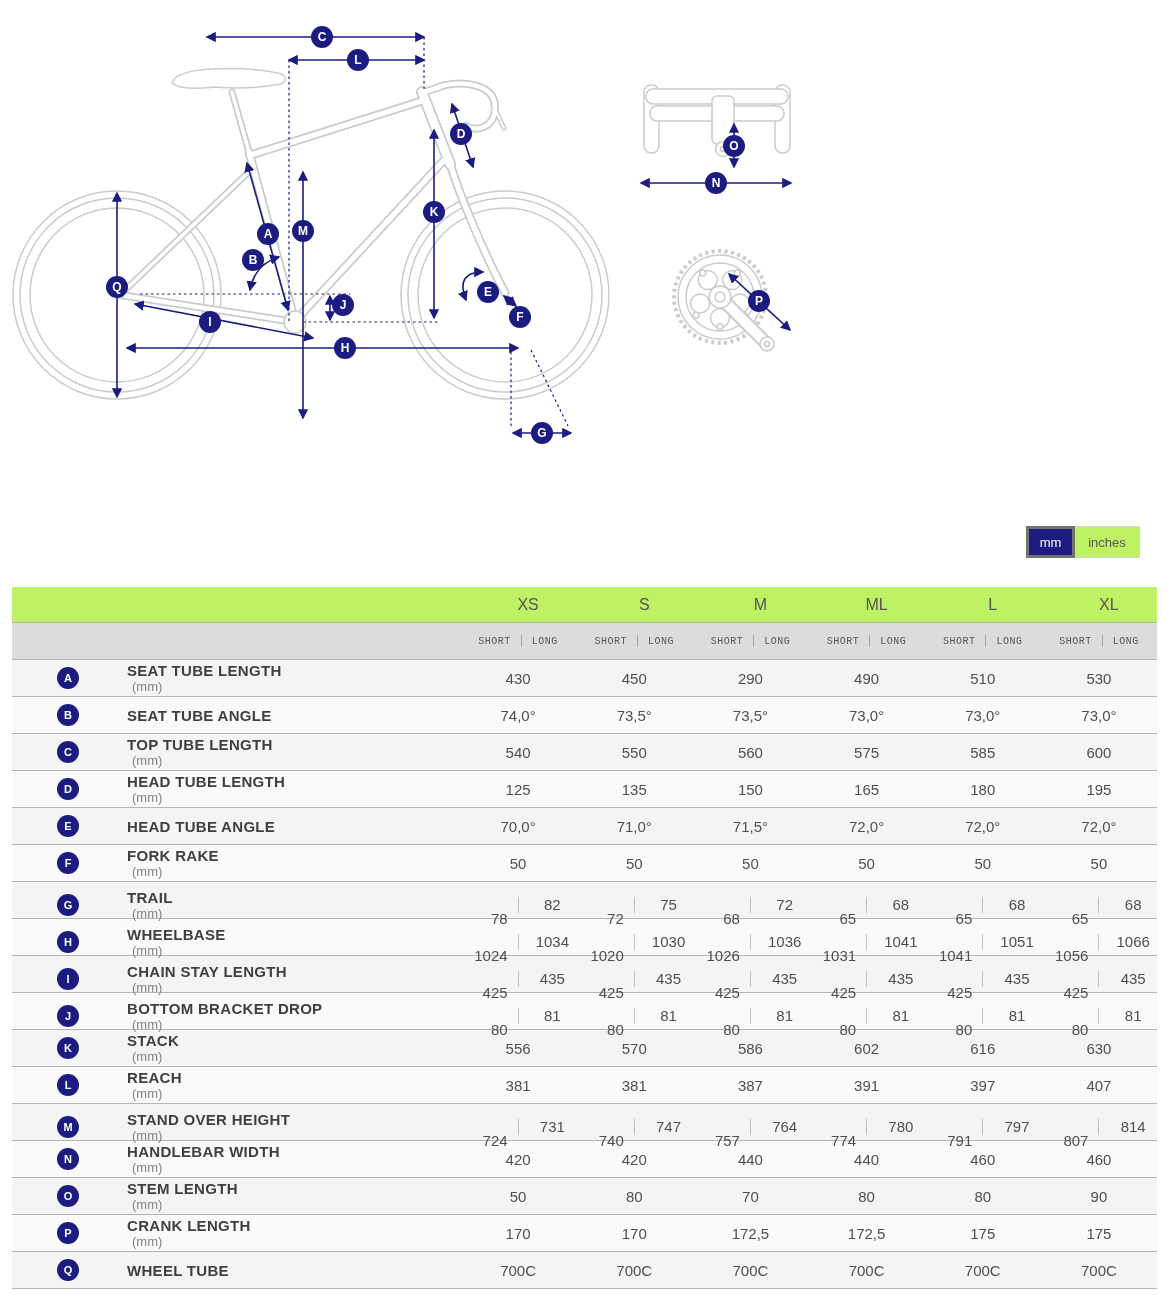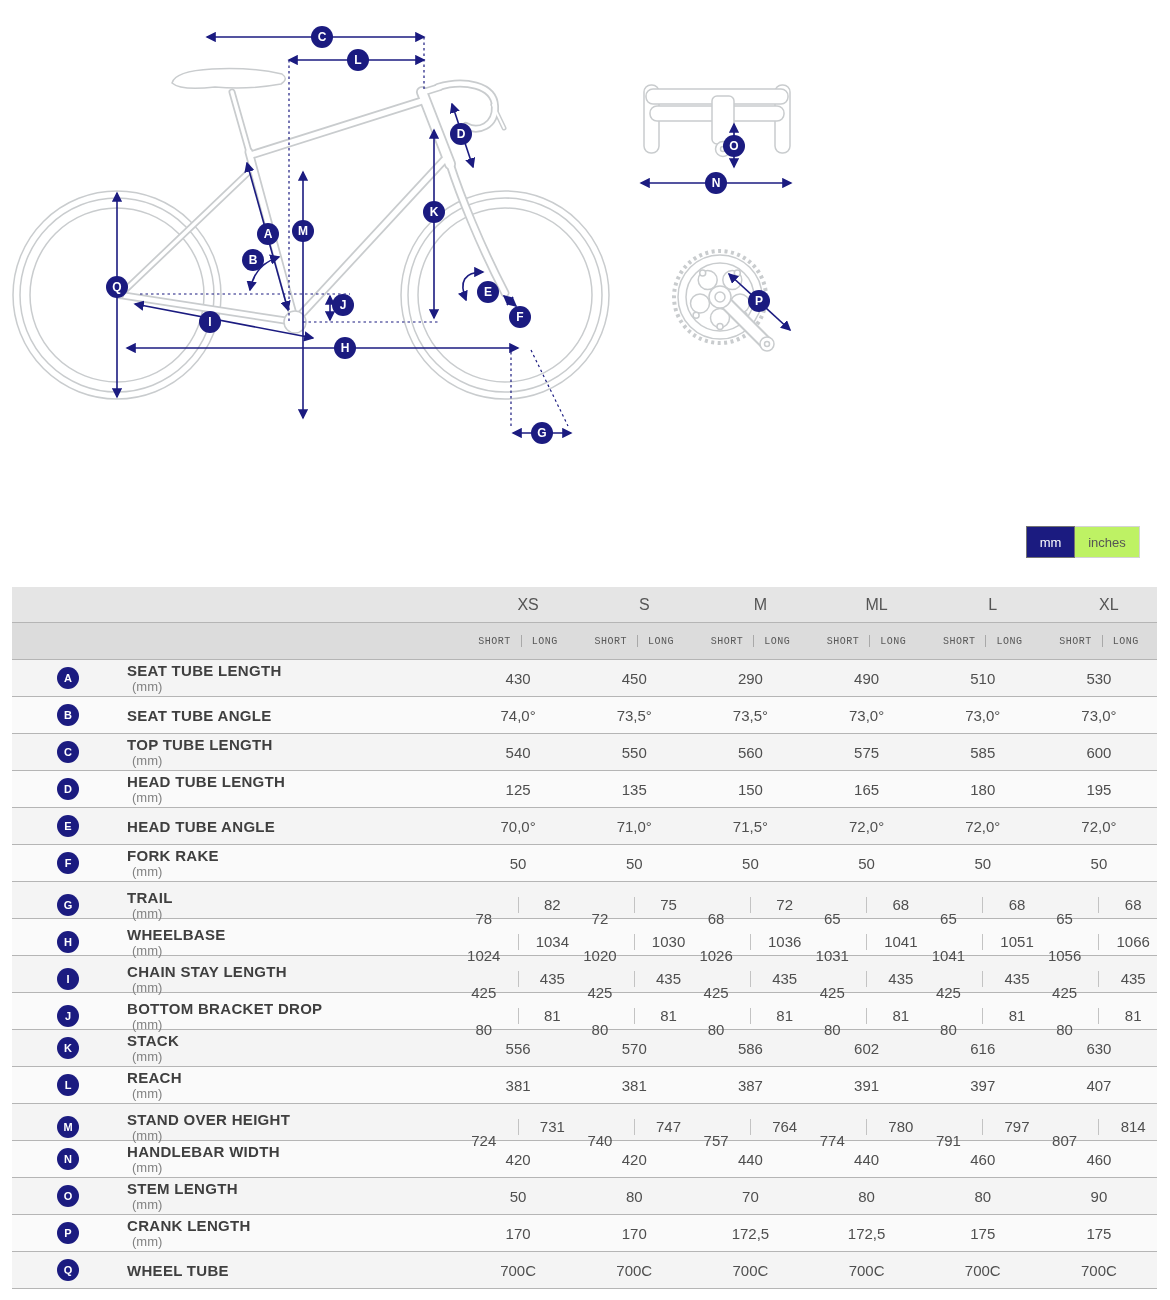--- a/index.html
+++ b/index.html
@@ -1,39 +1,39 @@
 <!DOCTYPE html>
 <html><head>
 <meta charset="utf-8">
 <style>
   html,body{margin:0;padding:0;background:#fff;}
   body{width:1170px;height:1300px;position:relative;font-family:"Liberation Sans",sans-serif;-webkit-font-smoothing:antialiased;}
   .diagram-wrap{position:absolute;top:0;left:0;width:1170px;height:500px;}
   
   .units-toggle{position:absolute;top:526px;left:1026px;display:flex;}
   .units-toggle .tbtn{height:32px;box-sizing:border-box;display:flex;align-items:center;justify-content:center;font-size:13px;cursor:pointer;}
-  .tbtn-mm{width:49px;background:#1b1b80;color:#fff;border:1px solid #737373;}
+  .tbtn-mm{width:49px;background:#1b1b80;color:#fff;border:3px solid #737373;}
   .tbtn-in{width:65px;background:#bef264;color:#555;border:1px solid #d4d4d4;border-left:none;}
   
   .geo-table{position:absolute;left:12px;top:587px;width:1145px;color:#4a4a4a;}
   .trow{display:grid;grid-template-columns:448px repeat(6,1fr);align-items:center;height:36px;border-bottom:1px solid #b5b5b5;}
-  .hrow1{background:#e5e5e5;height:35px;gap:20px;}
+  .hrow1{background:#bef264;height:35px;gap:20px;}
   .hrow1 .hcell{text-align:center;font-size:16px;color:#555;}
   .hrow2{background:#dcdcdc;}
   .subcell{display:flex;align-items:center;justify-content:center;font-size:10px;color:#585858;letter-spacing:.5px;font-family:Liberation Mono, monospace;}
   .subsep{width:1px;height:12px;background:#a9a9a9;margin:0 10px;}
   .drow:nth-child(odd){background:#f4f4f4;}
   .drow:nth-child(even){background:#fafafa;}
   .label-cell{display:flex;align-items:center;padding-left:45px;}
   .badge{width:22px;height:22px;border-radius:50%;background:#1b1b80;color:#fff;font-size:11px;font-weight:bold;display:flex;align-items:center;justify-content:center;flex:0 0 22px;}
   .rlabel{font-weight:bold;font-size:15px;color:#3f3f3f;letter-spacing:.3px;margin-left:48px;white-space:nowrap;}
   .runit{font-size:13px;color:#828282;font-weight:normal;margin-left:5px;letter-spacing:0;}
   .vcell{display:flex;align-items:center;justify-content:center;font-size:15px;color:#4f4f4f;}
   .vsplit{display:flex;align-items:center;width:100%;}
-  .vs-short{flex:1;text-align:center;margin-top:28px;}
+  .vs-short{flex:1;text-align:right;margin-top:28px;}
   .vs-long{flex:1;text-align:center;}
   .vsep{width:1px;height:16px;background:#c3c3c3;margin:0 10px;flex:0 0 1px;}
 </style>
 </head>
 <body>
 
 <div class="diagram-wrap">
 <svg width="1170" height="500" viewBox="0 0 1170 500" xmlns="http://www.w3.org/2000/svg">
   <defs>
     <marker id="ar" viewBox="0 0 10 10" refX="8.5" refY="5" markerWidth="6.5" markerHeight="6.5" orient="auto-start-reverse">

